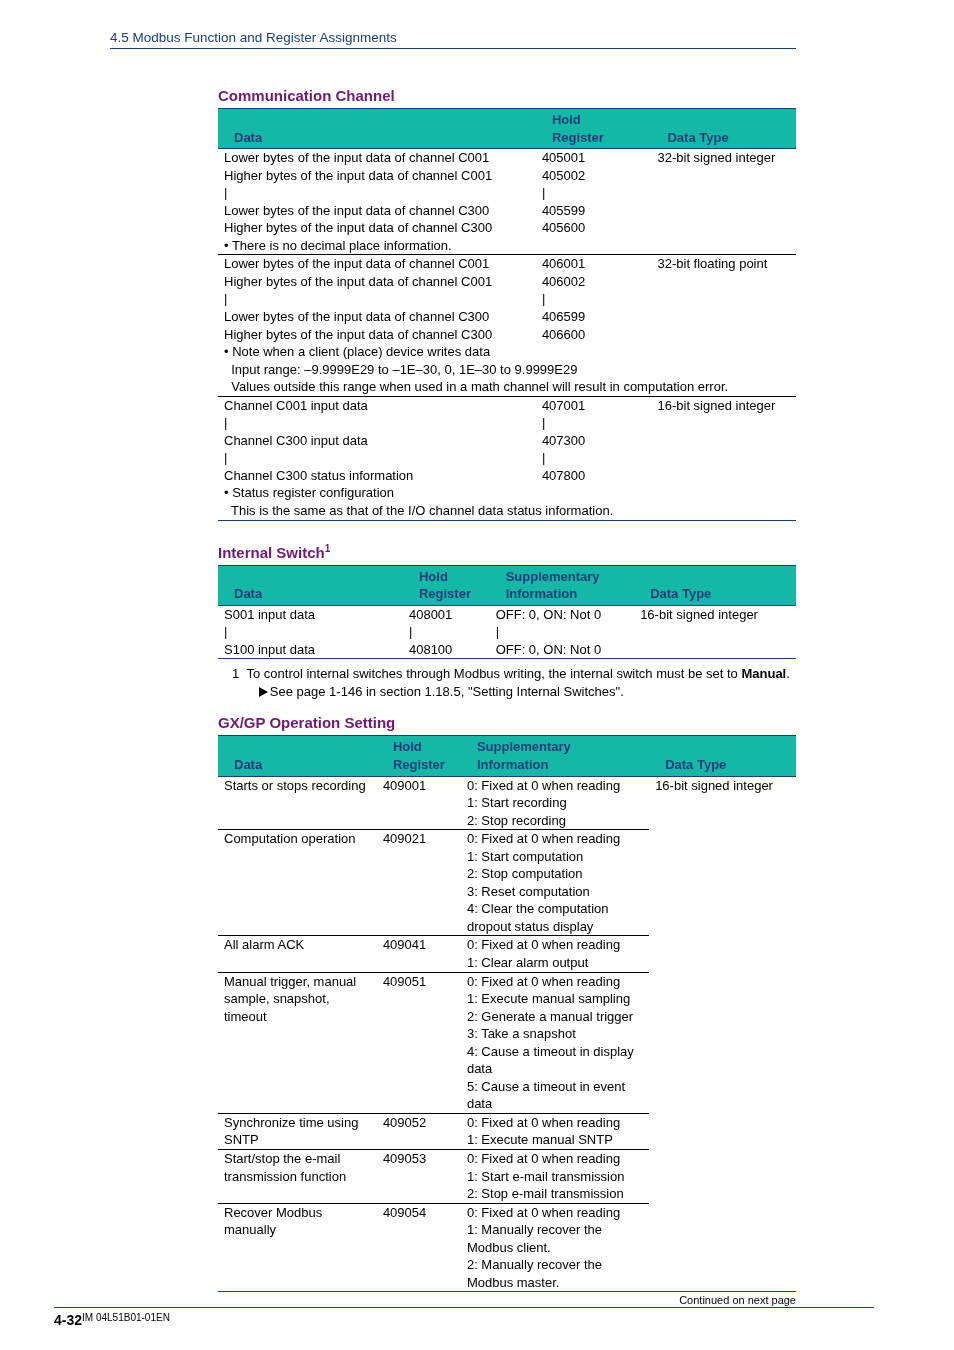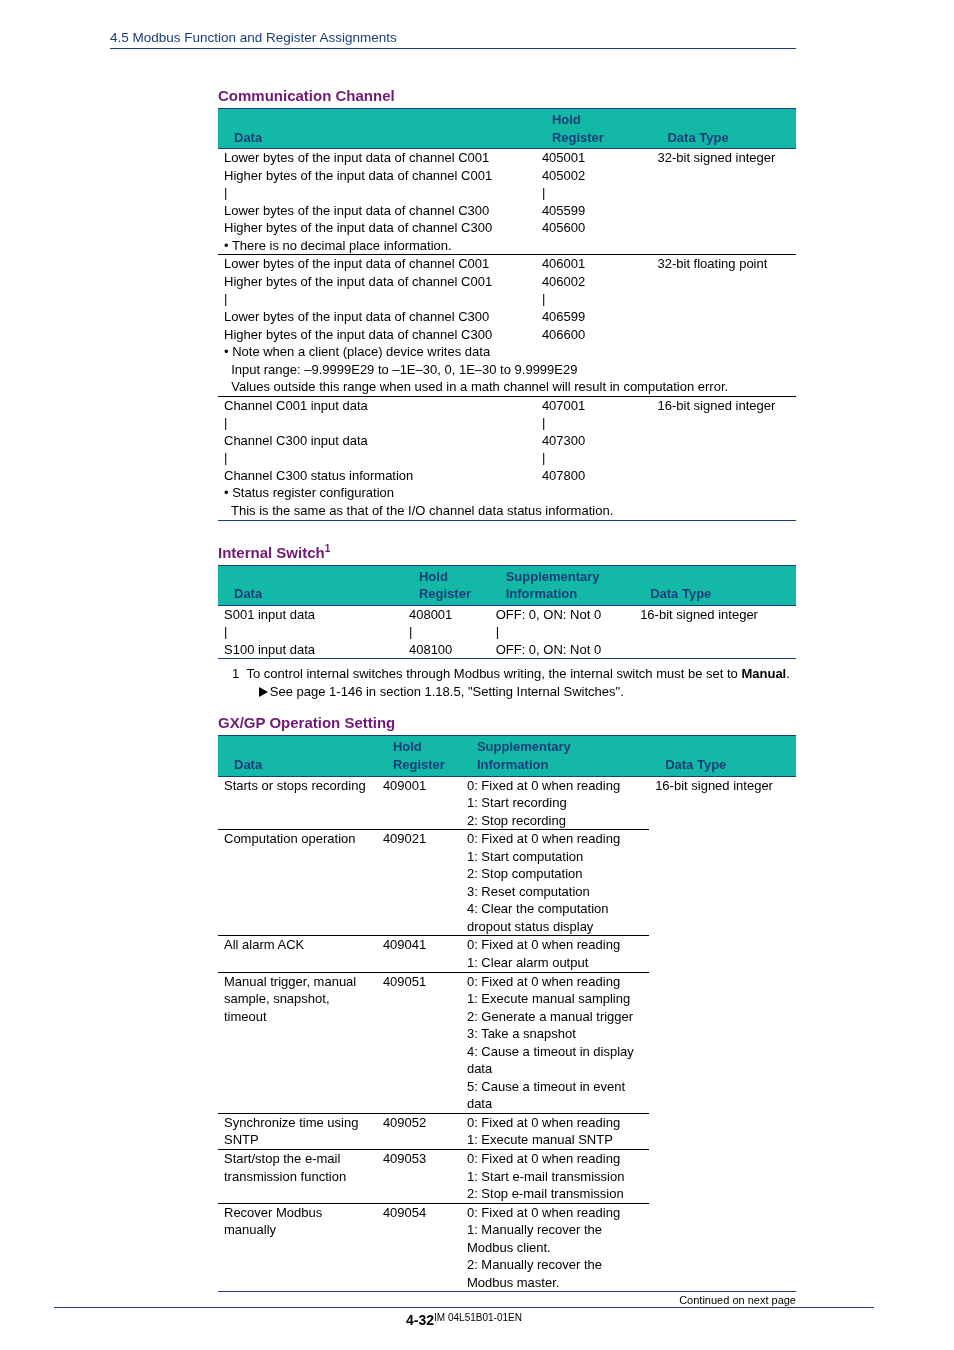--- a/index.html
+++ b/index.html
@@ -98,21 +98,21 @@
     box-sizing: border-box;
     padding: 0 80px 0 0;
   }
   .footer-line {
     border-top: 1.5px solid #1a3e7a;
     margin-left: 54px;
     margin-right: 0;
   }
   .footer-row {
     display: flex;
-    justify-content: center;
+    justify-content: flex-start;
     margin-left: 54px;
     margin-top: 4px;
   }
   .page-num {
     font-size: 14px;
     font-weight: bold;
     color: #000000;
   }
   .doc-id {
     font-size: 10px;

